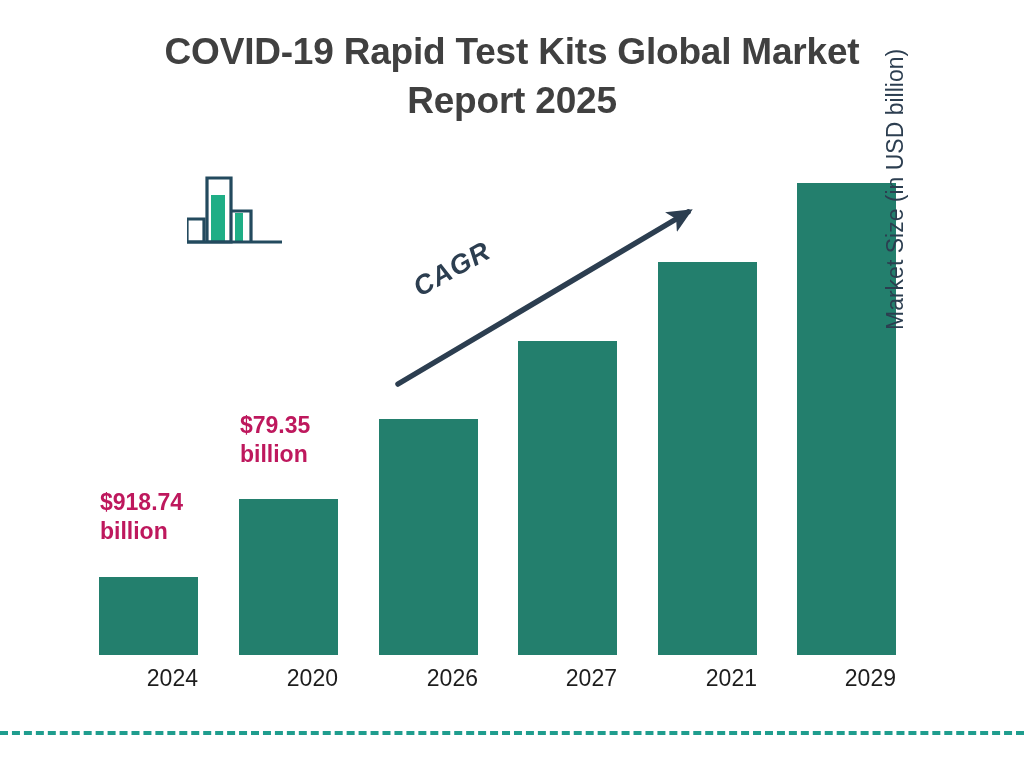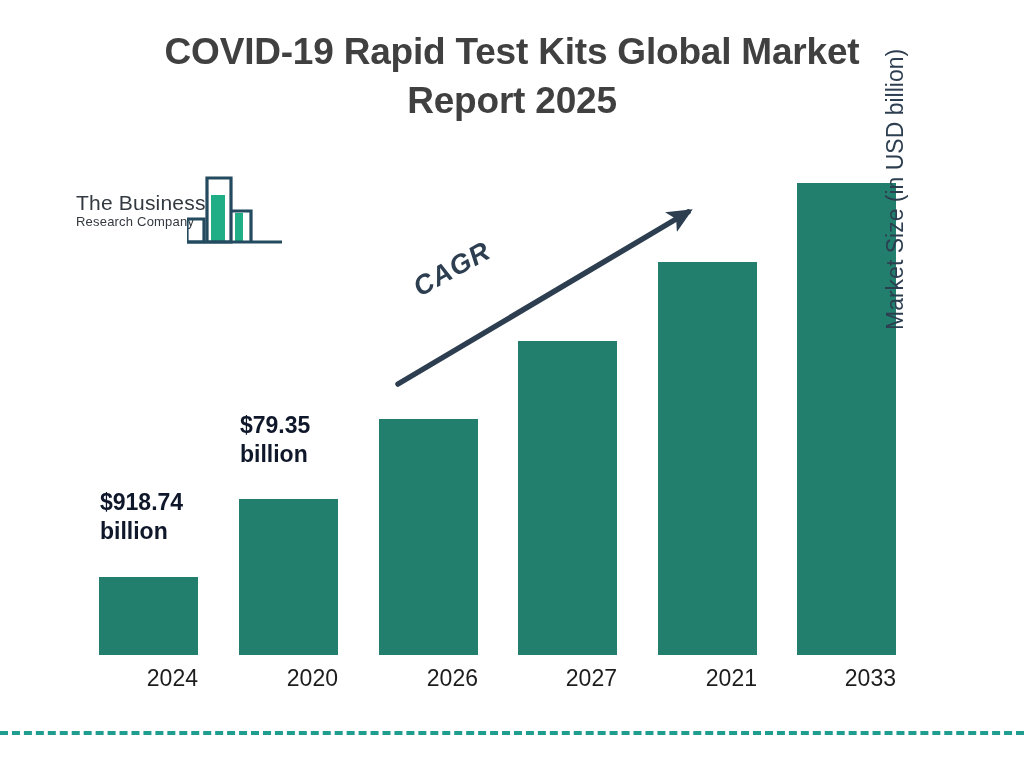--- a/index.html
+++ b/index.html
@@ -78,21 +78,21 @@
   }
   .bar {
     position: absolute;
     background: #237f6d;
   }
   .bar-value {
     position: absolute;
     font-size: 23px;
     font-weight: bold;
     line-height: 29px;
-    color: #0f172a;
+    color: #be185d;
     white-space: pre-line;
   }
   .tick-label {
     position: absolute;
     font-size: 23px;
     color: #1d1d1d;
     text-align: right;
     line-height: 28px;
   }
 
@@ -143,24 +143,20 @@
   }
 </style>
 </head>
 <body>
 
 <div id="page">
 
   <div id="chart-title">COVID-19 Rapid Test Kits Global Market Report 2025</div>
 
   <div id="logo">
-    <div id="logo-text">
-      <div id="logo-line1">The Business</div>
-      <div id="logo-line2">Research Company</div>
-    </div>
     <svg id="logo-mark" width="97" height="72" viewBox="0 0 97 72">
 
       <rect x="24" y="22" width="14" height="47" fill="#1fae86"></rect>
       <rect x="48" y="40" width="8" height="29" fill="#1fae86"></rect>
 
       <path d="M0 46 L17 46 L17 69 L0 69 Z" fill="none" stroke="#234a5e" stroke-width="3.2"></path>
       <path d="M20 5 L44 5 L44 69 L20 69 Z" fill="none" stroke="#234a5e" stroke-width="3.2"></path>
       <path d="M44 38 L64 38 L64 69" fill="none" stroke="#234a5e" stroke-width="3.2"></path>
       <path d="M0 69 L95 69" fill="none" stroke="#234a5e" stroke-width="3.2"></path>
     </svg>
@@ -178,21 +174,21 @@
     <div class="bar-value" style="left:100px; top:488px; width:140px;">$918.74
 billion</div>
     <div class="bar-value" style="left:240px; top:411px; width:140px;">$79.35
 billion</div>
 
     <div class="tick-label" style="left:99px;  top:664px; width:99px;">2024</div>
     <div class="tick-label" style="left:239px; top:664px; width:99px;">2020</div>
     <div class="tick-label" style="left:379px; top:664px; width:99px;">2026</div>
     <div class="tick-label" style="left:518px; top:664px; width:99px;">2027</div>
     <div class="tick-label" style="left:658px; top:664px; width:99px;">2021</div>
-    <div class="tick-label" style="left:797px; top:664px; width:99px;">2033</div>
+    <div class="tick-label" style="left:797px; top:664px; width:99px;">2029</div>
 
     <svg id="cagr-arrow" viewBox="0 0 320 200">
       <defs>
         <marker id="arrowhead" markerWidth="5" markerHeight="5" refX="3.6" refY="2.1" orient="auto">
           <path d="M0,0 L4.6,2.1 L0,4.2 L1.1,2.1 Z" fill="#2c3e50"></path>
         </marker>
       </defs>
       <line x1="8" y1="194" x2="298" y2="22" stroke="#2c3e50" stroke-width="5.5" stroke-linecap="round" marker-end="url(#arrowhead)"></line>
     </svg>
 

